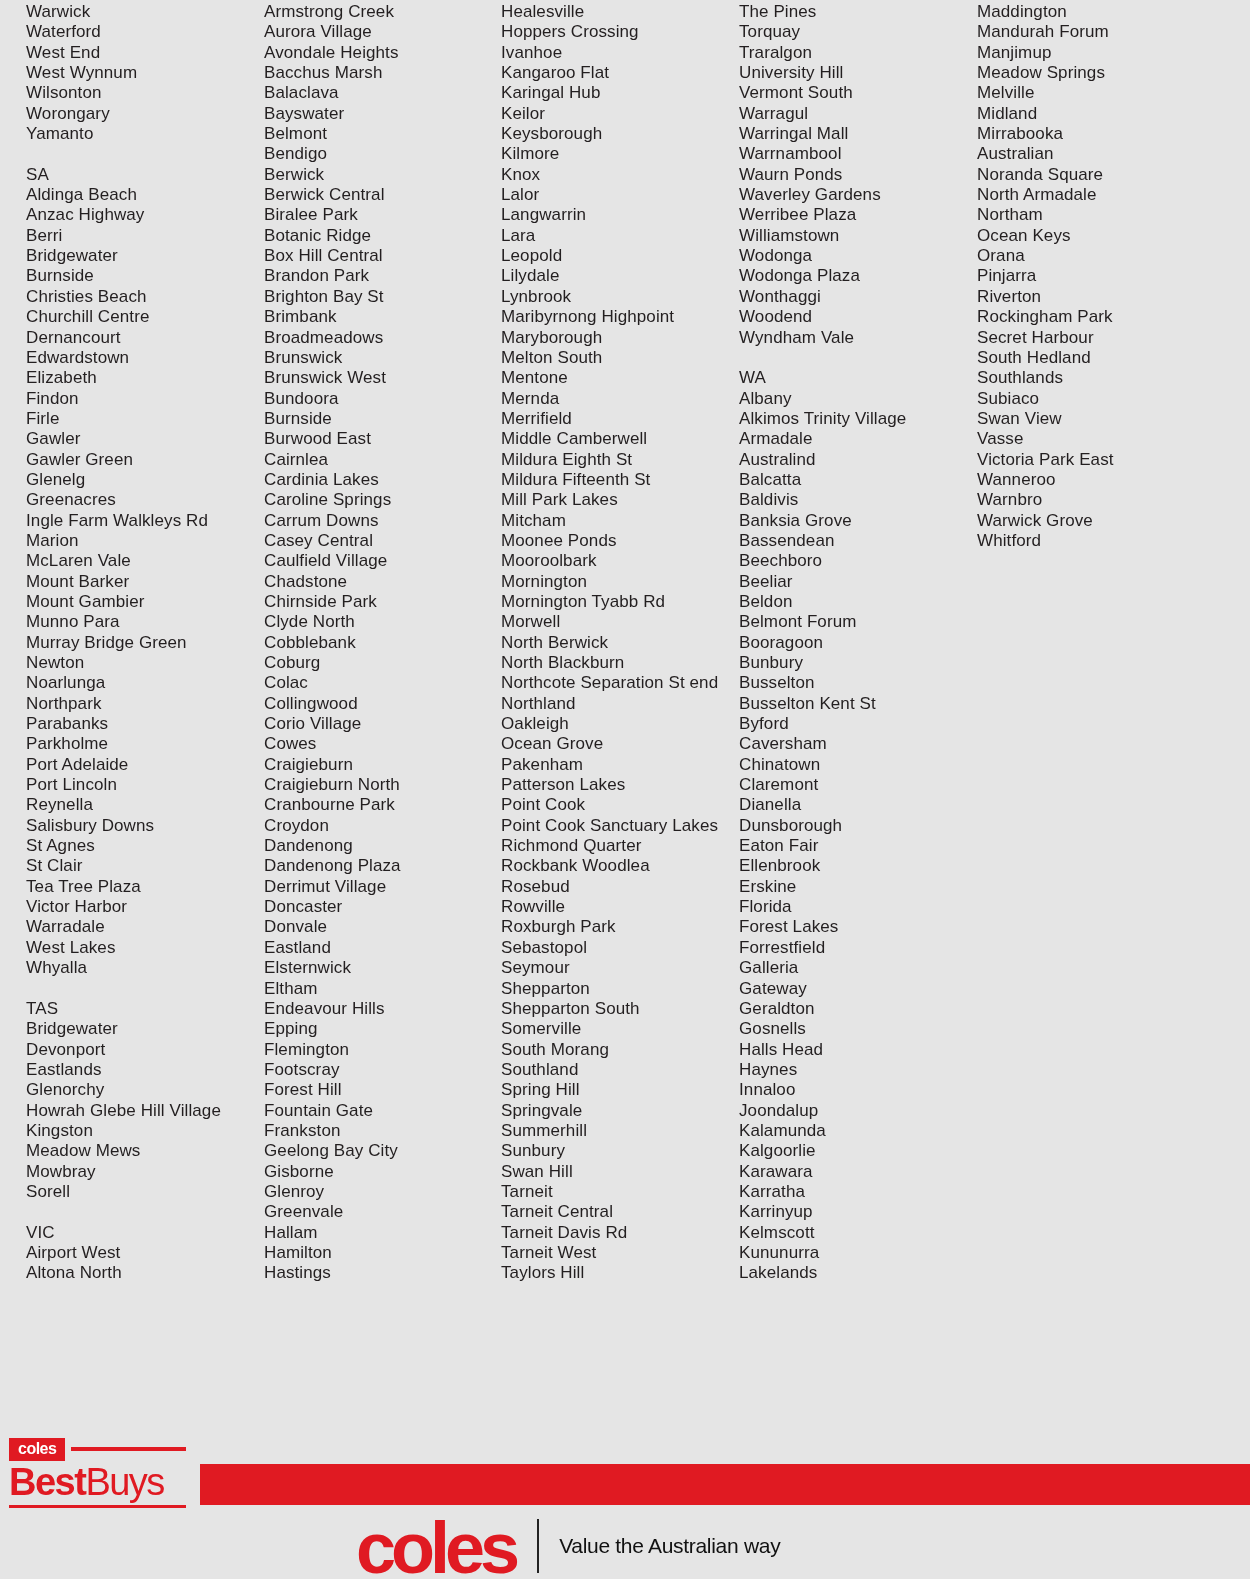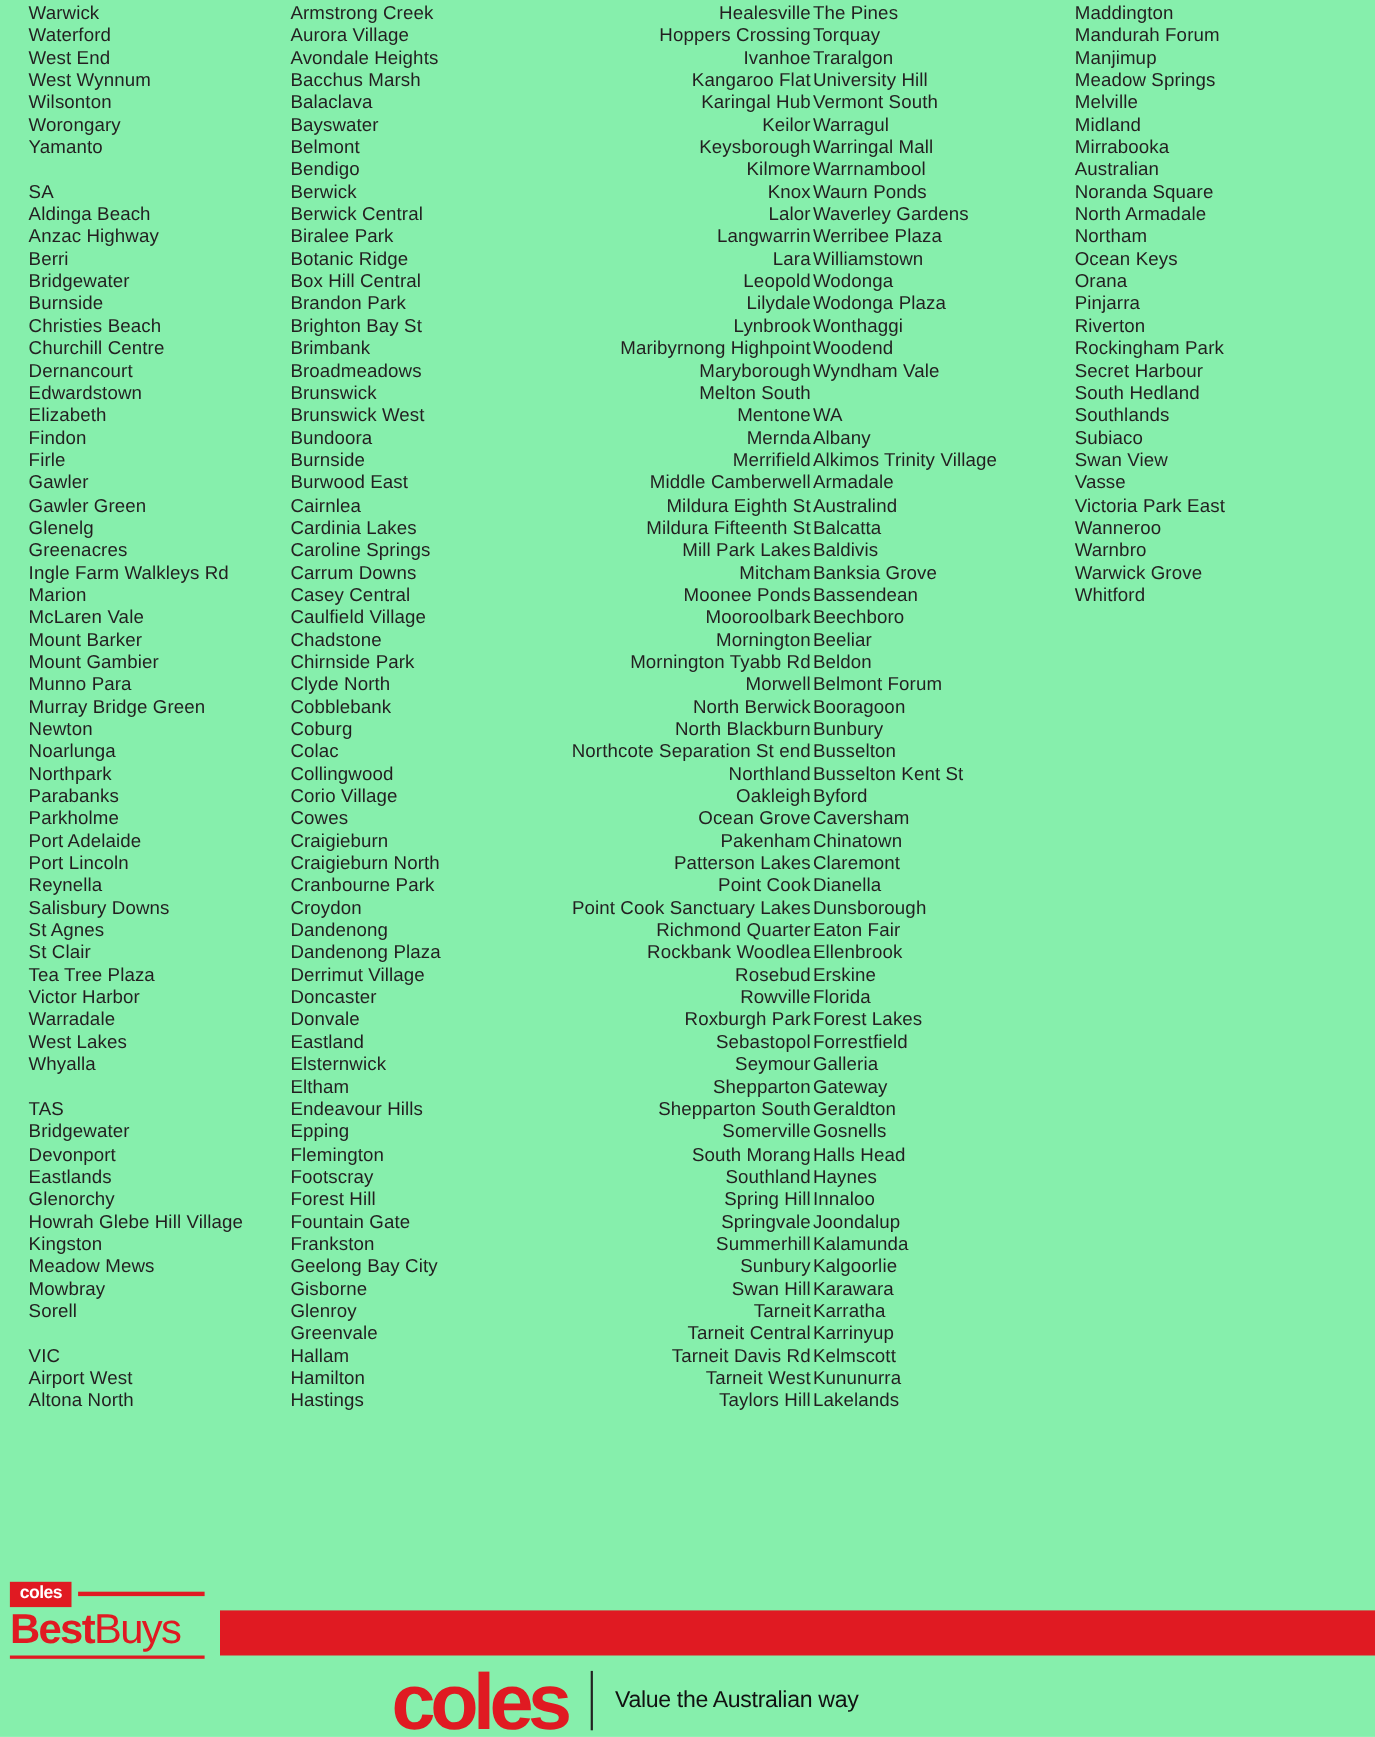--- a/index.html
+++ b/index.html
@@ -2,28 +2,28 @@
 <html style="--brand-red: #e01a22; --text-color: #231f20;"><head>
 <meta charset="utf-8">
 <style>
   :root{
     --brand-red:#e01a22;
     --text-color:#231f20;
   }
   *{margin:0;padding:0;box-sizing:border-box;}
   html,body{width:1250px;height:1579px;background:#ffffff;overflow:hidden;
     font-family:"Liberation Sans", sans-serif;}
-  .page{position:relative;width:1250px;height:1579px;background:#86efac;}
+  .page{position:relative;width:1250px;height:1579px;background:#e5e5e5;}
 
   
   .columns{position:absolute;top:2px;left:0;width:1250px;height:1290px;}
   .col{position:absolute;top:0;width:236px;white-space:nowrap;}
   .col:nth-child(1){left:26px;}
   .col:nth-child(2){left:264px;}
-  .col:nth-child(3){left:501px;text-align:right;}
+  .col:nth-child(3){left:501px;}
   .col:nth-child(4){left:739px;}
   .col:nth-child(5){left:977px;}
   .row{height:20.35px;line-height:20.35px;font-size:17px;color:var(--text-color);
     letter-spacing:0.1px;}
   .row.header{font-weight:400;}
   .row.gap{height:20.35px;}
 
   
   .bestbuys{position:absolute;left:9px;top:1437px;width:177px;}
   .bb-top{display:flex;align-items:center;height:24px;}

